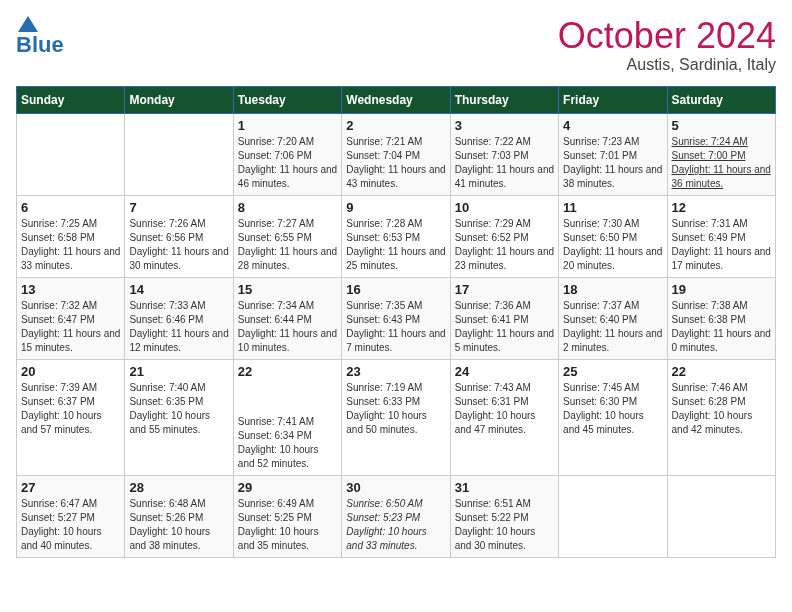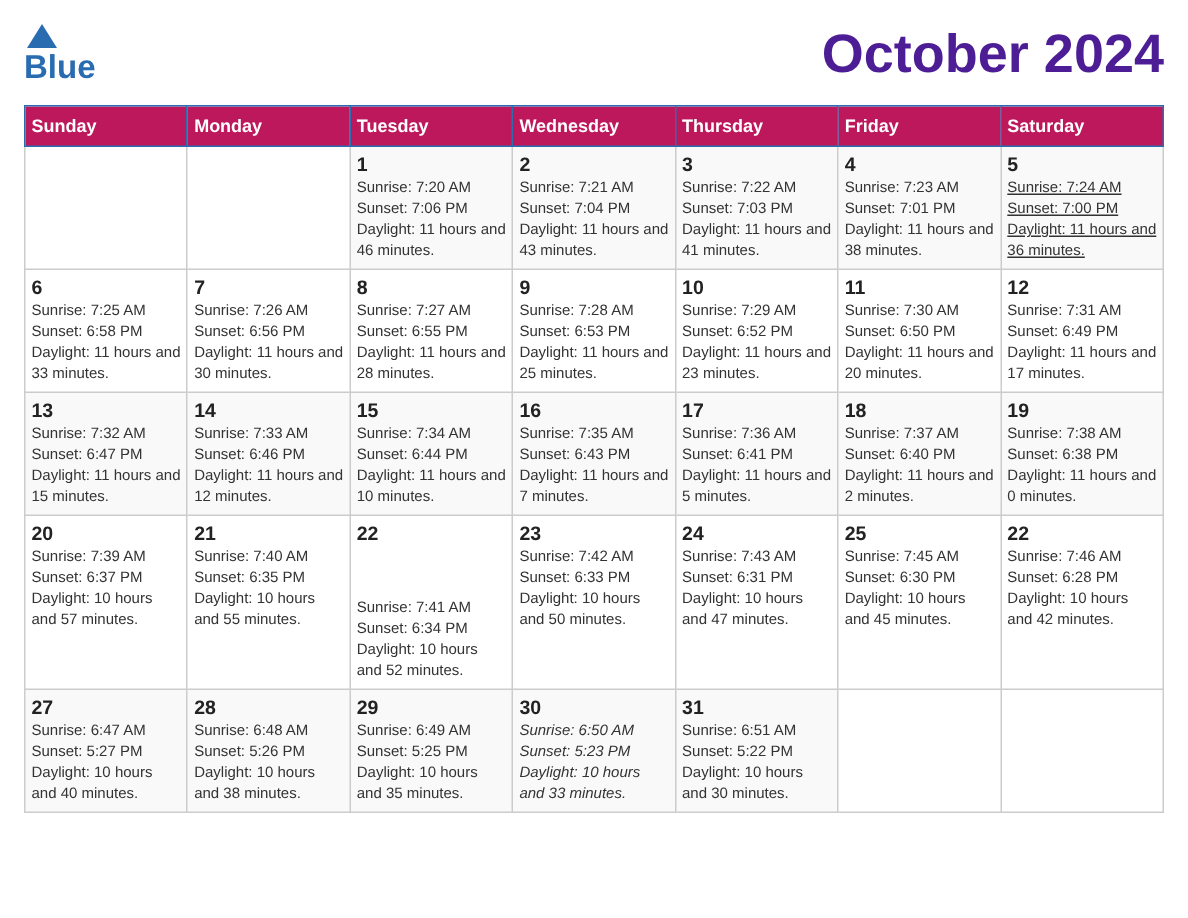--- a/index.html
+++ b/index.html
@@ -19,35 +19,35 @@
     .logo {
       display: flex;
       flex-direction: column;
       align-items: flex-start;
     }
     .title-block {
       text-align: right;
     }
     .month-title {
       font-size: 36px;
-      font-weight: bold;
-      color: #4c1d95;
+      font-weight: normal;
+      color: #be185d;
       line-height: 1.1;
     }
     .location-title {
       font-size: 16px;
       color: #444;
     }
     table {
       width: 100%;
       border-collapse: collapse;
       table-layout: fixed;
     }
     thead tr th {
-      background-color: #be185d;
+      background-color: #14532d;
       color: white;
       font-size: 12px;
       font-weight: bold;
       padding: 6px 4px;
       text-align: left;
       border: 1px solid #2a6cb0;
     }
     tbody tr td {
       border: 1px solid #ccc;
       vertical-align: top;
@@ -82,20 +82,21 @@
   <div class="logo">
     <div style="display:flex; align-items:center;">
       <svg width="20" height="16" viewBox="0 0 20 16" style="margin-left:2px; vertical-align:middle;">
         <polygon points="0,16 10,0 20,16" fill="#2a6cb0"></polygon>
       </svg>
     </div>
     <span style="font-size:22px; font-weight:bold; color:#2a6cb0;">Blue</span>
   </div>
   <div class="title-block">
     <div class="month-title">October 2024</div>
+    <div class="location-title">Austis, Sardinia, Italy</div>
   </div>
 </div>
 
 <table>
   <thead>
     <tr>
     <th>Sunday</th>
         <th>Monday</th>
         <th>Tuesday</th>
         <th>Wednesday</th>
@@ -241,21 +242,21 @@
 Daylight: 10 hours and 55 minutes.</div>
         </td>
         <td>
           <span class="day-number">22</span>
           <div class="day-info" style="white-space: pre-line; margin-top: 36px;">Sunrise: 7:41 AM
 Sunset: 6:34 PM
 Daylight: 10 hours and 52 minutes.</div>
         </td>
         <td>
           <span class="day-number">23</span>
-          <div class="day-info" style="white-space: pre-line;">Sunrise: 7:42 AM
+          <div class="day-info" style="white-space: pre-line;">Sunrise: 7:19 AM
 Sunset: 6:33 PM
 Daylight: 10 hours and 50 minutes.</div>
         </td>
         <td>
           <span class="day-number">24</span>
           <div class="day-info" style="white-space: pre-line;">Sunrise: 7:43 AM
 Sunset: 6:31 PM
 Daylight: 10 hours and 47 minutes.</div>
         </td>
         <td>

